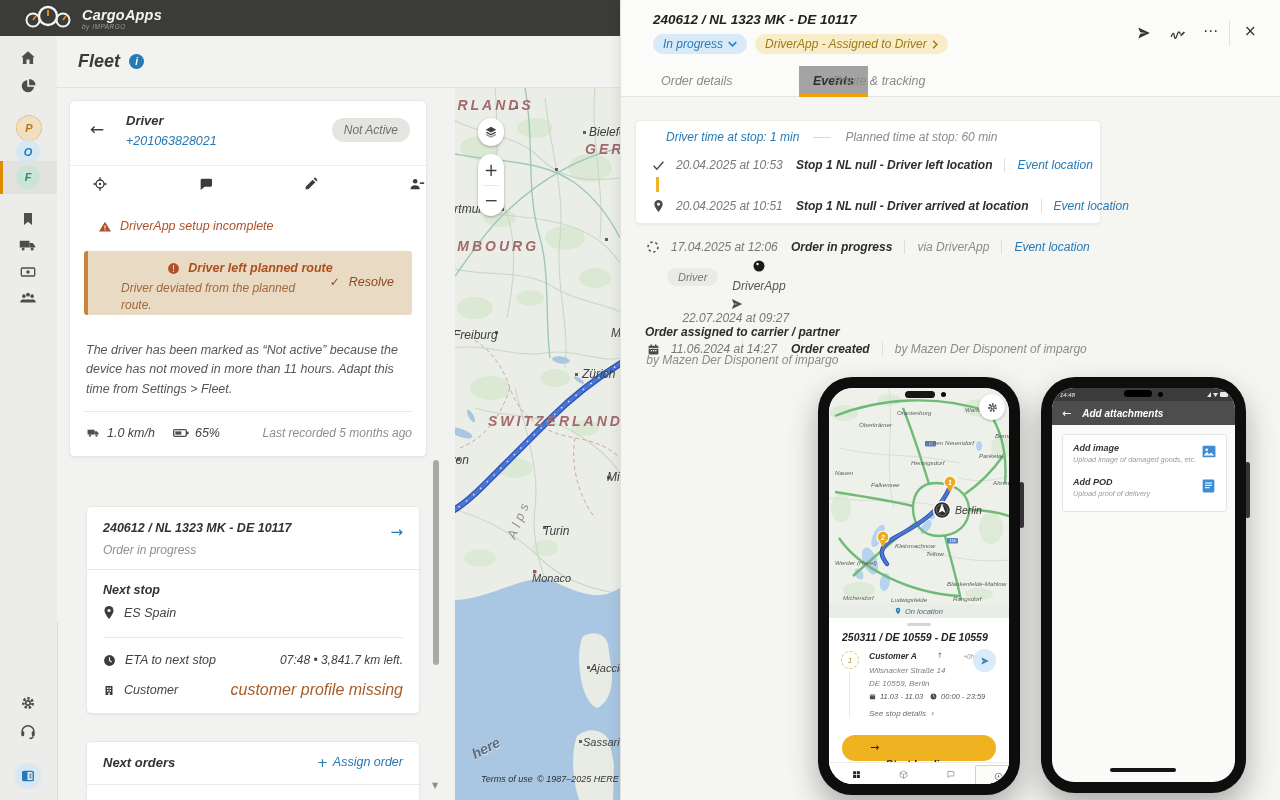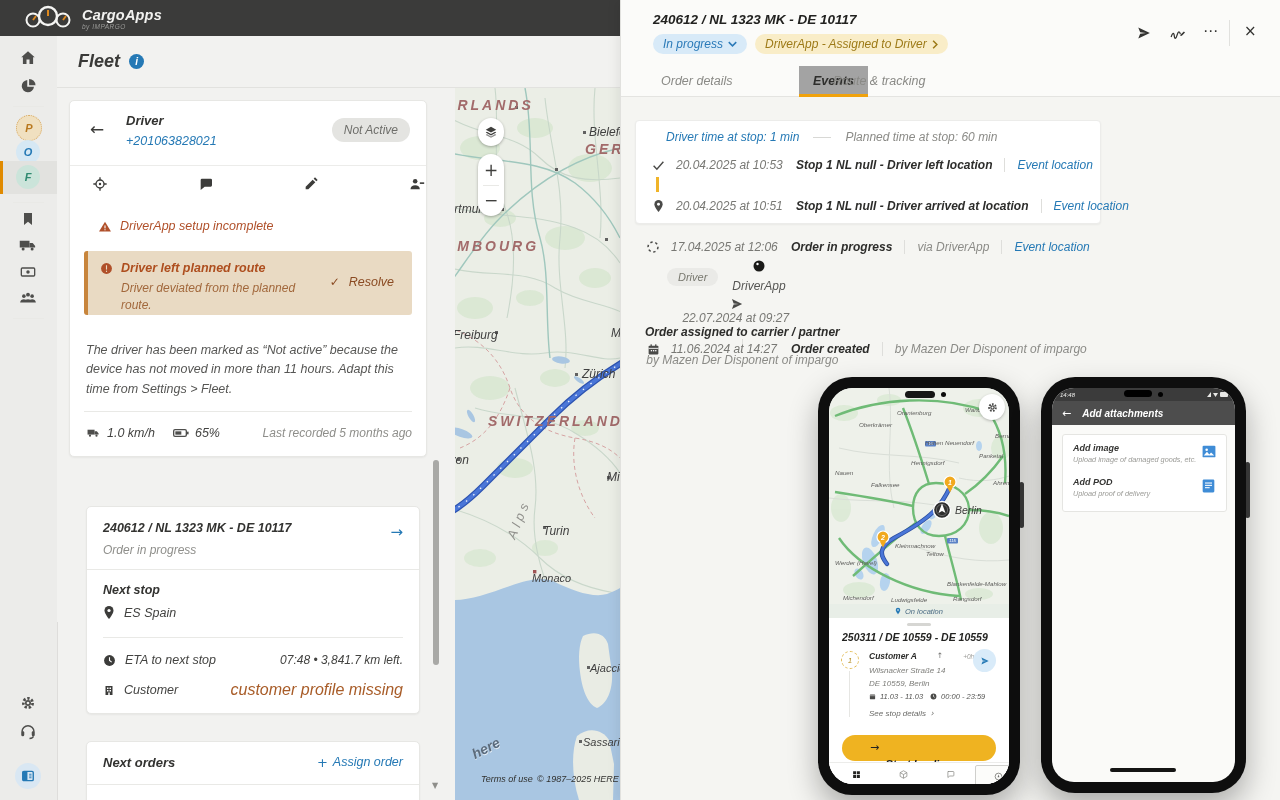--- a/index.html
+++ b/index.html
@@ -298,21 +298,21 @@
           <span class="ic">
               <svg width="14" height="13" viewBox="0 0 24 24" fill="#b0502a">
                 <path d="M12 3 23 21H1z"></path>
                 <rect x="11" y="10" width="2" height="5.5" fill="#fff"></rect>
                 <rect x="11" y="17" width="2" height="2" fill="#fff"></rect>
               </svg>
             </span>
           <span style="font-size:12.5px;color:#b0502a;">DriverApp setup incomplete</span>
         </div>
         <div class="abs" style="left:14px;top:150px;width:328px;height:64px;background:#e9dac3;border-left:4px solid #c8853c;border-radius:3px;box-sizing:border-box;padding:10px 12px;">
-          <div class="flex" style="gap:8px;">
+          <div class="flex" style="gap:8px;justify-content:center;">
             <span class="ic">
                 <svg width="13" height="13" viewBox="0 0 24 24">
                   <circle cx="12" cy="12" r="10" fill="#b0502a"></circle>
                   <rect x="11" y="6" width="2" height="8" fill="#e9dac3"></rect>
                   <rect x="11" y="16" width="2" height="2.4" fill="#e9dac3"></rect>
                 </svg>
               </span>
             <span style="font-size:12.5px;font-weight:700;color:#ae4e1e;">Driver left planned route</span>
           </div>
           <div style="margin:5px 0 0 21px;width:180px;font-size:12px;line-height:1.45;color:#a2683c;">Driver deviated from the planned route.</div>

